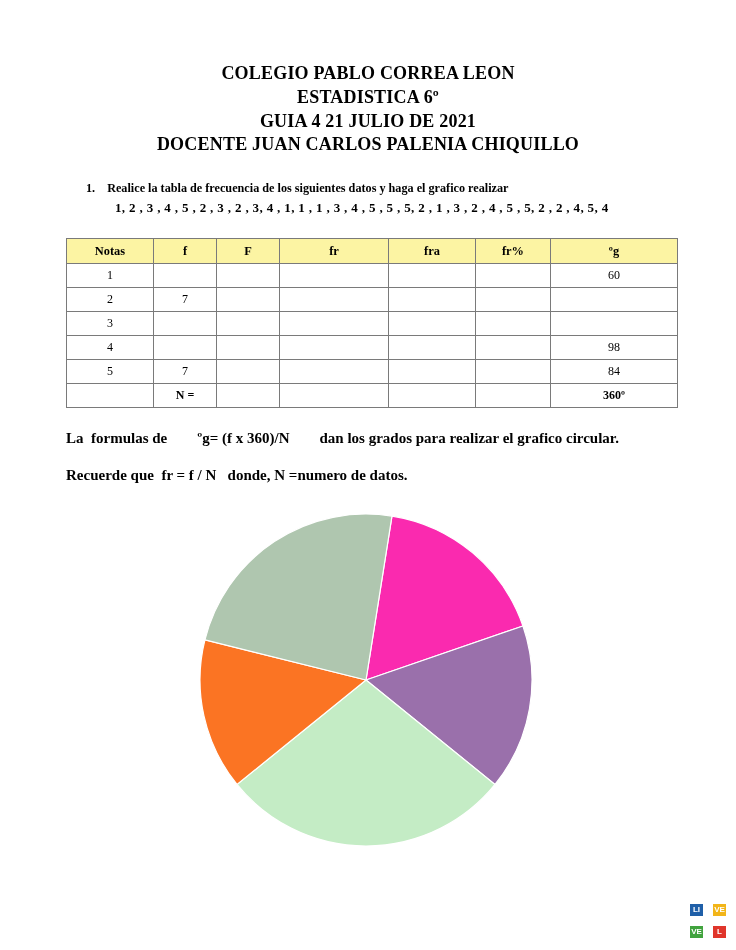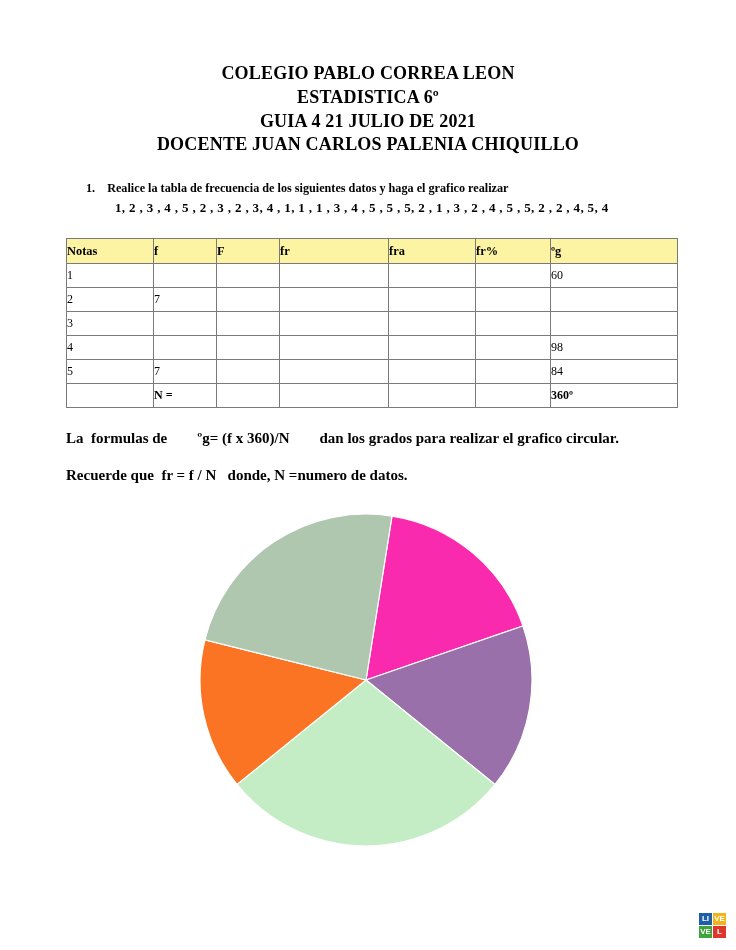--- a/index.html
+++ b/index.html
@@ -64,21 +64,21 @@
     width: 604px;
   }
   table.freq {
     border-collapse: collapse;
     width: 100%;
     table-layout: fixed;
   }
   table.freq th, table.freq td {
     border: 1px solid #7a7a7a;
     height: 23px;
-    text-align: left;
+    text-align: center;
     font-size: 12px;
     padding: 0;
   }
   table.freq th {
     background: #fcf4a3;
     font-weight: bold;
     font-size: 12.4px;
     height: 24px;
   }
   td.bold, th.bold { font-weight: bold; margin-left: 48px; }
@@ -124,21 +124,21 @@
     right: 10px;
     bottom: 12px;
     display: flex;
     align-items: center;
     gap: 3px;
   }
   .logo-tiles {
     display: grid;
     grid-template-columns: 13px 13px;
     grid-template-rows: 12px 12px;
-    gap: 1px;
+    gap: 10px;
   }
   .logo-tile {
     font-family: "Liberation Sans", sans-serif;
     font-size: 8px;
     font-weight: bold;
     color: #ffffff;
     display: flex;
     align-items: center;
     justify-content: center;
     line-height: 1;

